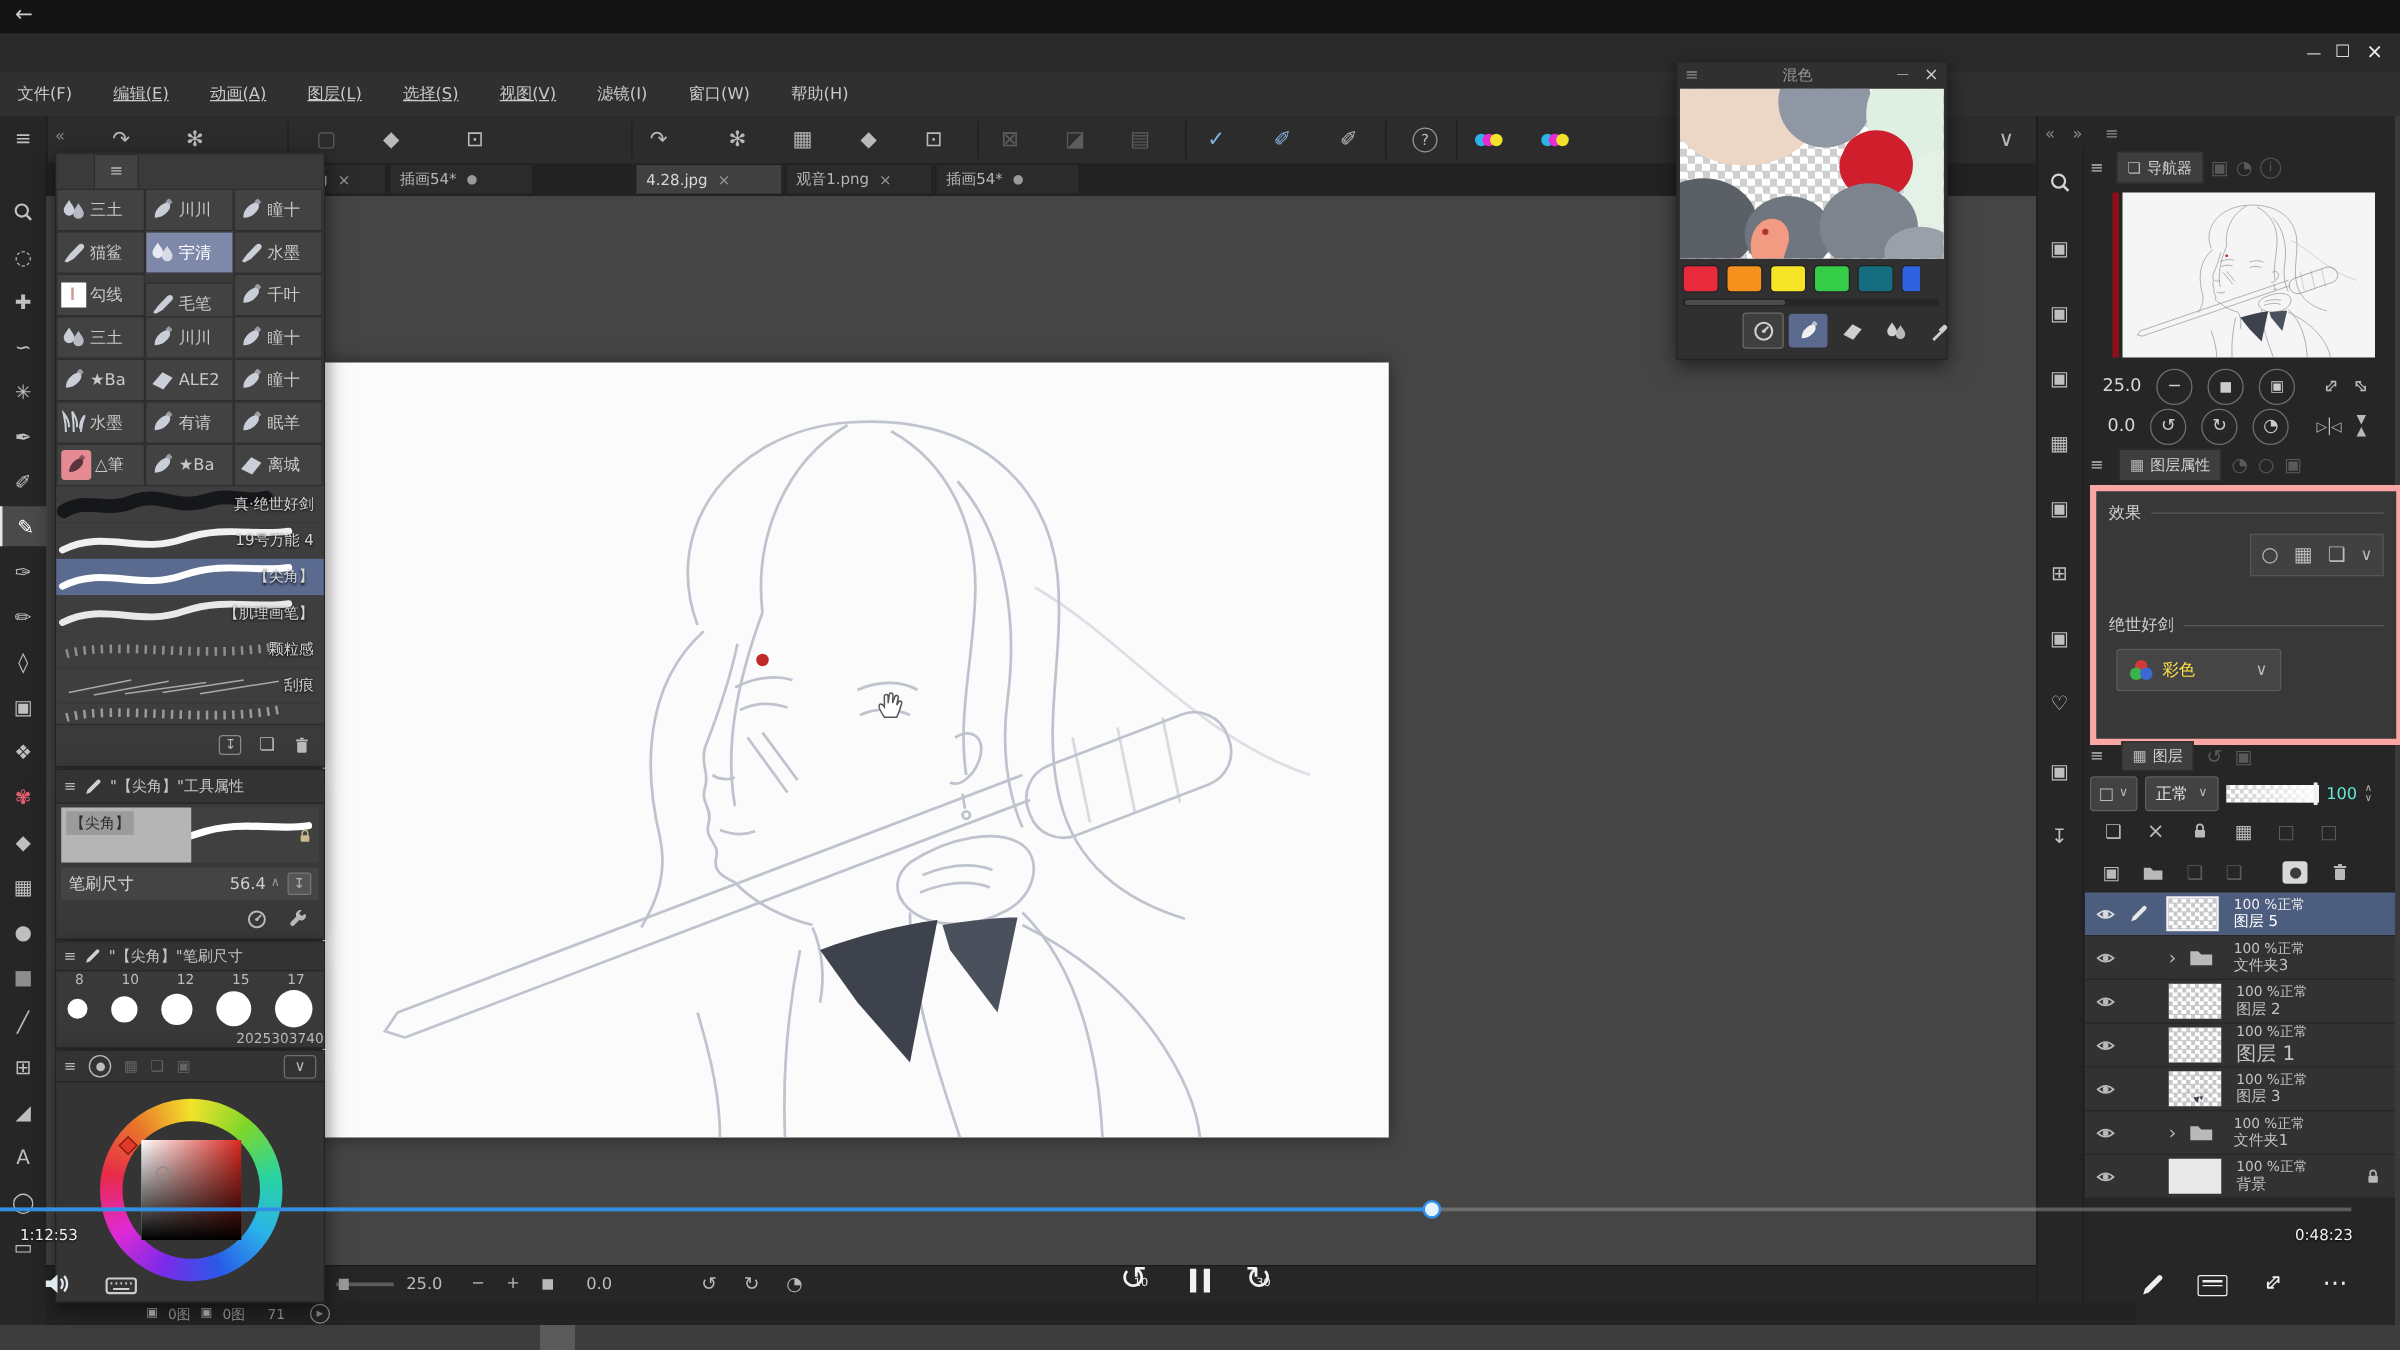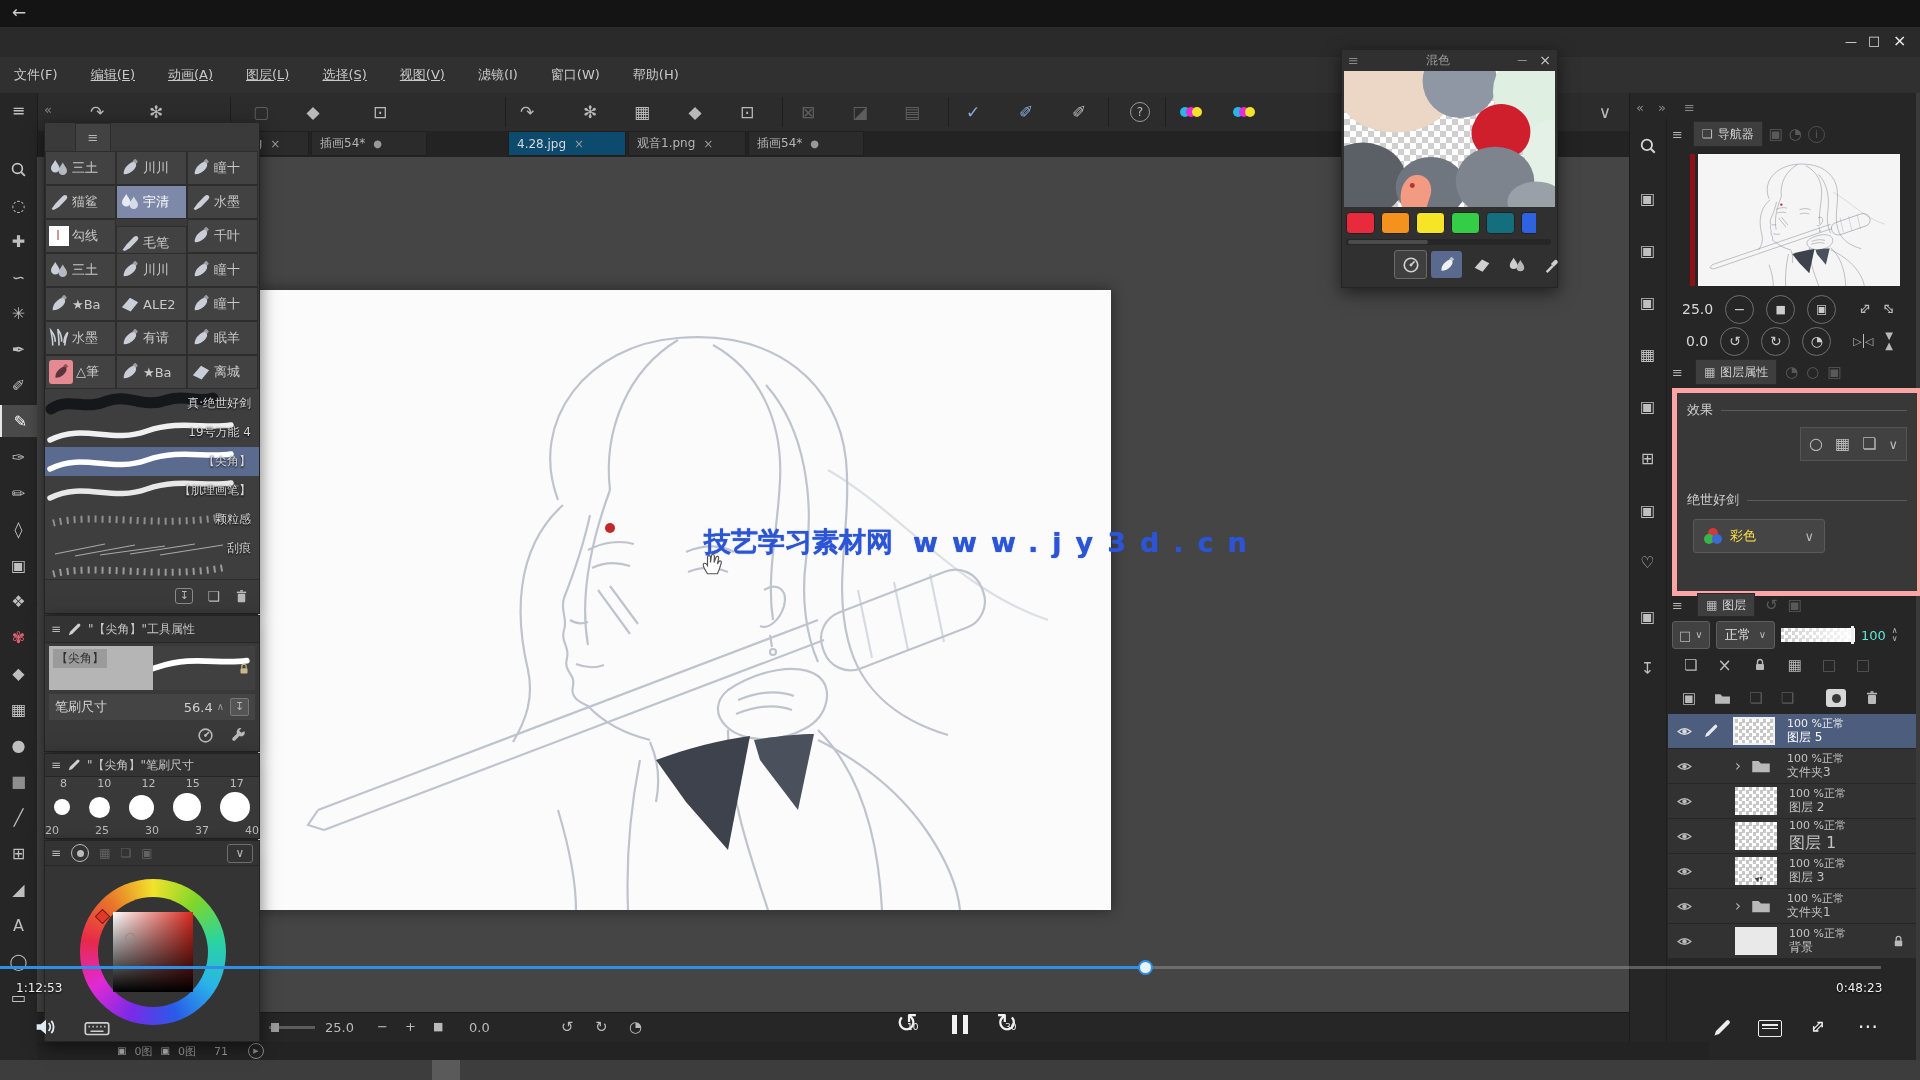--- a/index.html
+++ b/index.html
@@ -18,21 +18,21 @@
   .bcell{position:absolute;width:71px;height:34px;background:#424242;border:1px solid #2d2d2d;box-sizing:border-box;display:flex;align-items:center;gap:3px;padding-left:3px;overflow:hidden;white-space:nowrap}
   .bcell .lb{font-size:13px;color:#c9c9c9}
   .bsel{background:#7e89aa}
   .stroke-row{position:absolute;left:0;width:214px;height:29px;background:#3e3e3e;border-bottom:1px solid #2c2c2c;display:flex;align-items:center}
   .stroke-row .lb{position:absolute;right:8px;font-size:12px;color:#d6d6d6;text-shadow:0 1px 2px #000}
   .ssel{background:#5b6b8f}
   .tbtn{position:absolute;width:34px;height:30px;display:flex;align-items:center;justify-content:center;font-size:17px}
   .ltool{position:absolute;left:0;width:37px;height:32px;display:flex;align-items:center;justify-content:center;font-size:16px;color:#bfbfbf}
   .lactive{background:#4a4a4a;border-left:2px solid #e6e6e6;color:#fff}
   .tab{position:absolute;top:0;height:25px;background:#2b2b2b;border:1px solid #1f1f1f;box-sizing:border-box;display:flex;align-items:center;gap:8px;padding:0 8px;font-size:12px;color:#b5b5b5}
-  .tactive{background:#0c4a6e;color:#d8d8d8}
+  .tactive{background:#404040;color:#d8d8d8}
   .navbtn{width:27px;height:27px;border:1px solid #6e6e6e;border-radius:50%;display:flex;align-items:center;justify-content:center;color:#ccc;font-size:14px}
   .lrow{position:absolute;left:1668px;width:248px;height:34px;background:#323232;border-bottom:1px solid #262626;display:flex;align-items:center}
   .lrow .inf{font-size:11px;color:#c2c2c2;line-height:1.25}
   .lsel{background:#4d5d7e}
   .sw{display:inline-block;width:27px;height:20px;border-radius:4px;border:1px solid #222}
   .mixb{width:31px;height:27px;display:flex;align-items:center;justify-content:center;border-radius:3px}
   .hdrtab{display:flex;align-items:center;gap:5px;background:#3e3e3e;border:1px solid #2a2a2a;height:24px;padding:0 8px;font-size:12px;color:#d2d2d2}
   .seg{position:absolute;width:1px;background:#1e1e1e;top:4px;bottom:4px}
   .tiny{font-size:10px}
   .wm{font-weight:bold;color:#2b55d4;font-size:27px;text-shadow:0 0 1px #2b55d4}
@@ -288,24 +288,20 @@
     <span class="ltool" style="top:852px">◯</span>
     <span class="ltool" style="top:888px">▭</span>
   </div>
 
   <div class="ab" style="left:37px;top:157px;width:1592px;height:855px;background:#454545"></div>
   <div class="ab" style="left:258px;top:290px;width:853px;height:620px;background:#fbfbfc;box-shadow:0 0 14px rgba(0,0,0,.45)">
     <svg width="853" height="620" viewBox="0 0 853 620" preserveAspectRatio="none" style="color:#b4bac6">
         <use href="#art"></use>
       </svg>
   </div>
-  <div class="ab r wm" style="left:704px;top:524px;gap:20px;z-index:15">
-    <span>技艺学习素材网</span>
-    <span style="letter-spacing:14px">www.jy3d.cn</span>
-  </div>
   <svg class="ab" width="24" height="24" viewBox="0 0 16 16" style="left:700px;top:552px;z-index:16">
       <use href="#i-hand"></use>
     </svg>
 
   <div class="ab panel" style="left:44px;top:122px;width:214px;height:490px;z-index:20;background:#3a3a3a">
     <div class="ab" style="left:30px;top:0;width:34px;height:27px;background:#424242;border:1px solid #2c2c2c;display:flex;align-items:center;justify-content:center">
         <span class="g">≡</span>
       </div>
 
     <div class="bcell" style="left:0;top:28px">
@@ -536,21 +532,21 @@
         <span>15</span>
         <span>17</span>
     </div>
     <div class="ab r" style="left:0;top:36px;width:214px;height:34px;justify-content:space-around">
       <span style="width:16px;height:16px;border-radius:50%;background:#fff;display:inline-block"></span>
       <span style="width:21px;height:21px;border-radius:50%;background:#fff;display:inline-block"></span>
       <span style="width:25px;height:25px;border-radius:50%;background:#fff;display:inline-block"></span>
       <span style="width:28px;height:28px;border-radius:50%;background:#fff;display:inline-block"></span>
       <span style="width:30px;height:30px;border-radius:50%;background:#fff;display:inline-block"></span>
     </div>
-    <div class="ab r" style="left:0;top:70px;width:214px;height:12px;justify-content:space-between;color:#bbb;font-size:11px">
+    <div class="ab r" style="left:0;top:70px;width:214px;height:12px;justify-content:flex-end;color:#bbb;font-size:11px">
       <span>20</span>
         <span>25</span>
         <span>30</span>
         <span>37</span>
         <span>40</span>
     </div>
   </div>
 
   <div class="ab panel" style="left:44px;top:840px;width:214px;height:200px;z-index:20;background:#343434">
     <div class="phead" style="height:24px;gap:10px">

